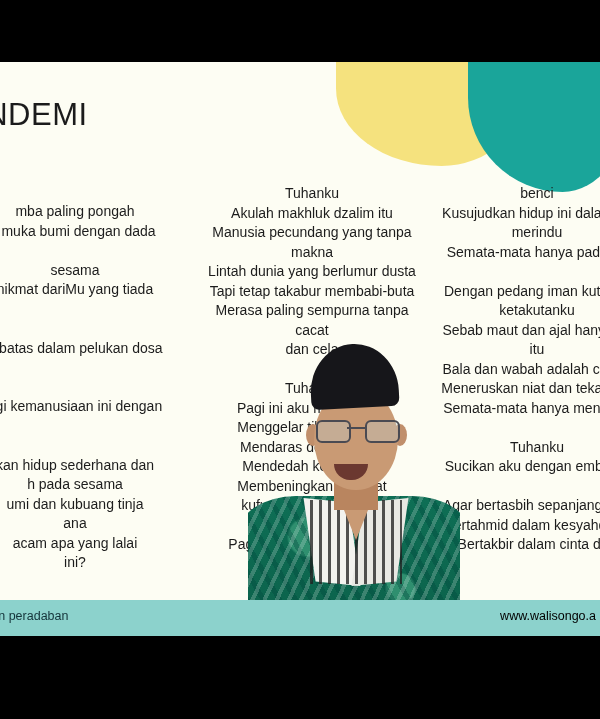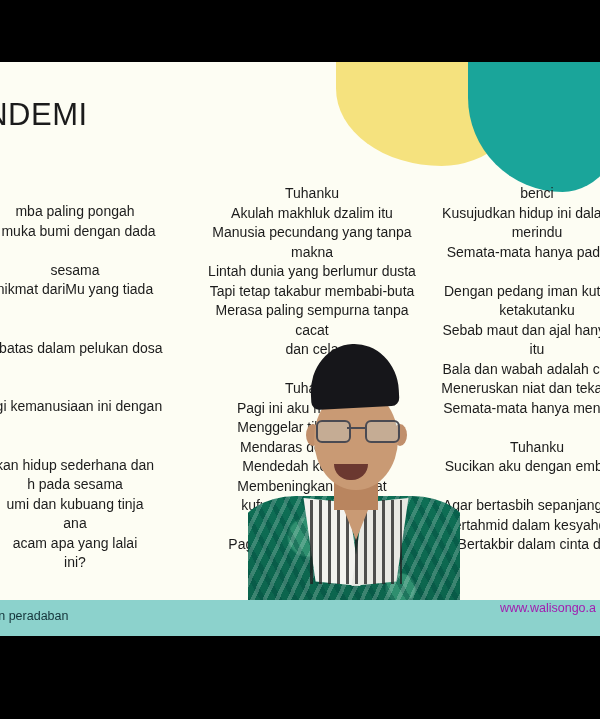--- a/index.html
+++ b/index.html
@@ -74,23 +74,23 @@
     position: absolute;
     left: -40px;
     top: 9px;
     font-size: 12.5px;
     color: #14343a;
     white-space: nowrap;
   }
   .footer-right {
     position: absolute;
     right: 4px;
-    top: 1px;
+    top: 9px;
     font-size: 12.5px;
-    color: #a21caf;
+    color: #000000;
     white-space: nowrap;
   }
   
   .col {
     position: absolute;
     font-size: 14px;
     line-height: 19.5px;
     color: #1c1c1c;
     white-space: pre-line;
     text-align: center;

